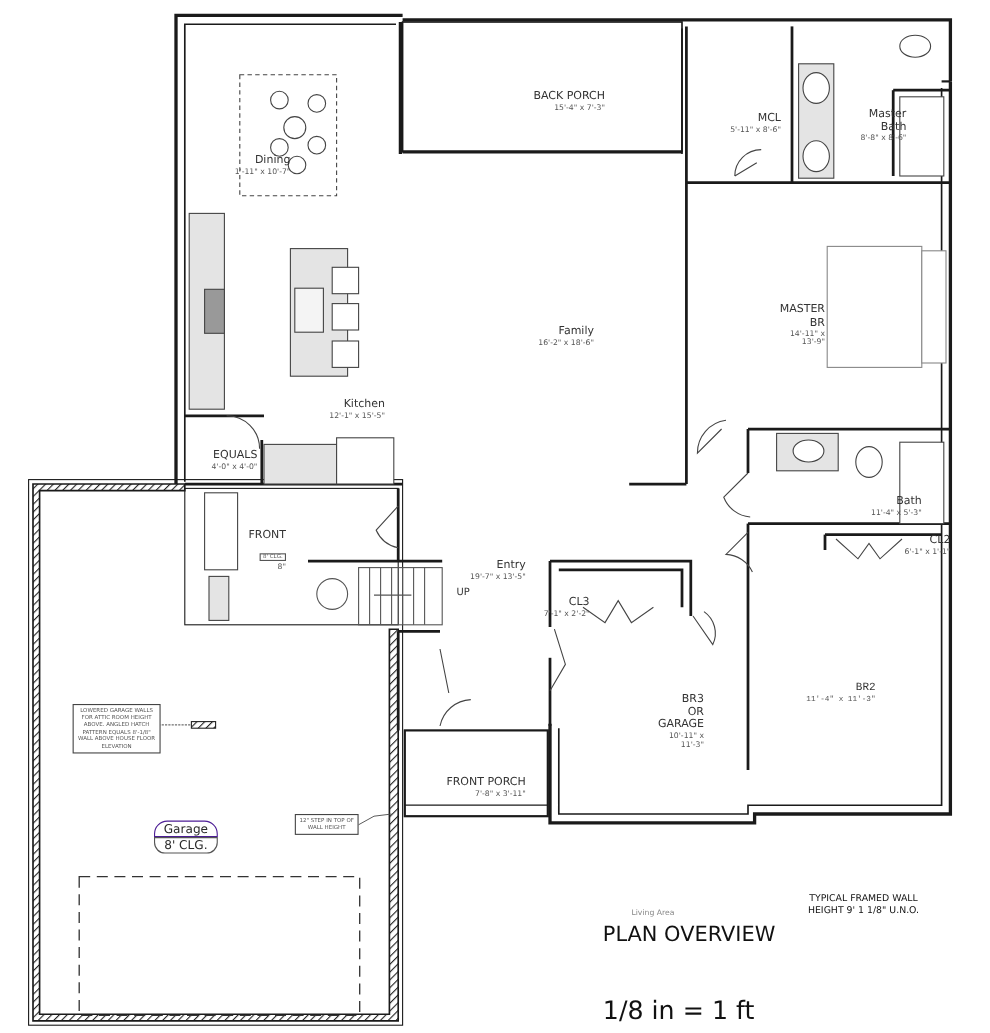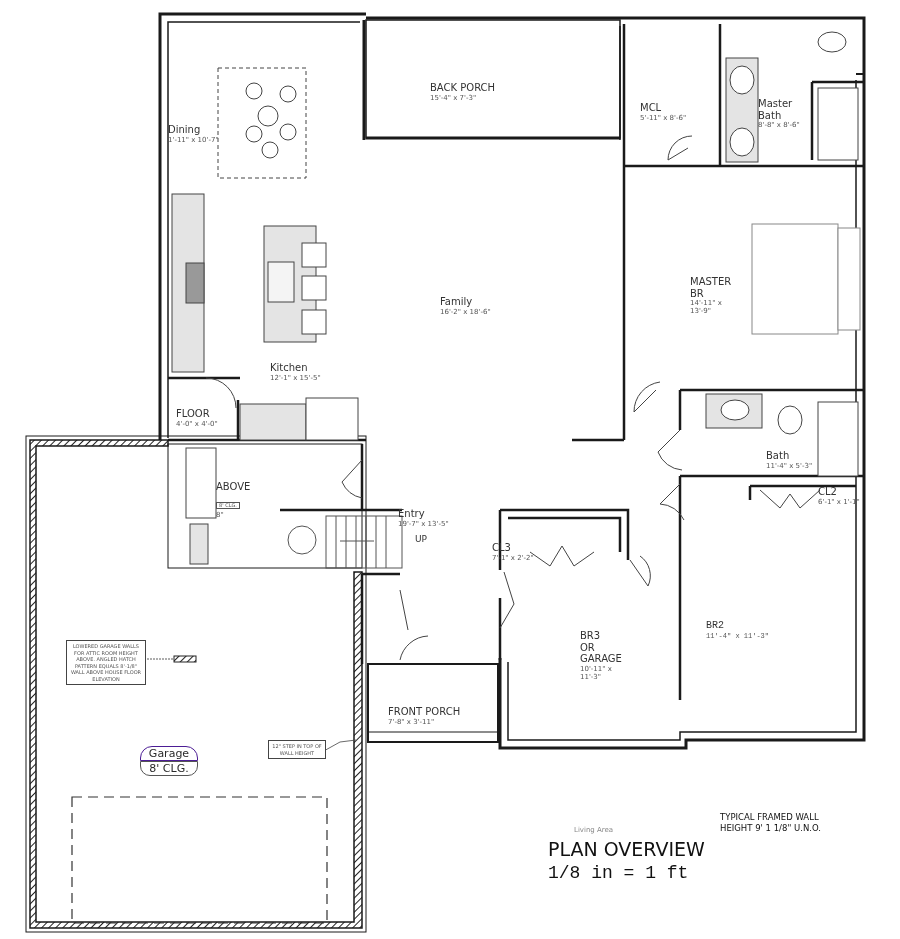--- a/index.html
+++ b/index.html
@@ -1,18 +1,18 @@
 <!DOCTYPE html>
 <html><head>
 <meta charset="utf-8">
 <style>
   html, body { margin: 0; padding: 0; background: #ffffff; }
   body { width: 900px; height: 939px; position: relative; overflow: hidden; font-family: "DejaVu Sans", sans-serif; color: #2a2a2a; }
   #plan { position: absolute; left: 0; top: 0; width: 900px; height: 939px; }
-  .lbl { position: absolute; text-align: left; color: #333; white-space: nowrap; line-height: 1.15; }
+  .lbl { position: absolute; text-align: right; color: #333; white-space: nowrap; line-height: 1.15; }
   .room-name { font-size: 10px; }
   .room-dim { font-size: 7px; color: #555; }
   .note-box { position: absolute; border: 1px solid #444; background: #fff; font-size: 5px; line-height: 1.3; text-align: center; color: #555; padding: 2px 3px; }
   .title { position: absolute; font-family: "DejaVu Sans", sans-serif; color: #111; }
   .cloud { position: absolute; font-size: 11px; text-align: center; }
 </style>
 </head>
 <body>
 
 <svg id="plan" viewBox="0 0 900 939" xmlns="http://www.w3.org/2000/svg">
@@ -150,21 +150,21 @@
 
   <g fill="none" stroke="#444" stroke-width="0.8">
     <path d="M322,752 L340,742 L356,740"></path>
   </g>
 </svg>
 
 <div class="lbl" style="left:430px;top:82px;width:120px;">
   <div class="room-name">BACK PORCH</div>
   <div class="room-dim">15'-4" x 7'-3"</div>
 </div>
-<div class="lbl" style="left:168px;top:124px;width:70px;">
+<div class="lbl" style="left:168px;top:140px;width:70px;padding-left:26px;">
   <div class="room-name">Dining</div>
   <div class="room-dim">1'-11" x 10'-7"</div>
 </div>
 <div class="lbl" style="left:640px;top:102px;width:70px;">
   <div class="room-name">MCL</div>
   <div class="room-dim">5'-11" x 8'-6"</div>
 </div>
 <div class="lbl" style="left:758px;top:98px;width:66px;">
   <div class="room-name">Master</div>
   <div class="room-name">Bath</div>
@@ -178,33 +178,33 @@
 </div>
 <div class="lbl" style="left:440px;top:296px;width:100px;">
   <div class="room-name">Family</div>
   <div class="room-dim">16'-2" x 18'-6"</div>
 </div>
 <div class="lbl" style="left:270px;top:362px;width:80px;">
   <div class="room-name">Kitchen</div>
   <div class="room-dim">12'-1" x 15'-5"</div>
 </div>
 <div class="lbl" style="left:176px;top:408px;width:58px;">
-  <div class="room-name">FLOOR</div>
+  <div class="room-name">EQUALS</div>
   <div class="room-dim">4'-0" x 4'-0"</div>
 </div>
 <div class="lbl" style="left:766px;top:450px;width:72px;">
   <div class="room-name">Bath</div>
   <div class="room-dim">11'-4" x 5'-3"</div>
 </div>
 <div class="lbl" style="left:818px;top:486px;width:46px;">
   <div class="room-name">CL2</div>
   <div class="room-dim">6'-1" x 1'-1"</div>
 </div>
 <div class="lbl" style="left:216px;top:481px;width:44px;">
-  <div class="room-name">ABOVE</div>
+  <div class="room-name">FRONT</div>
   <div class="room-dim" style="border:1px solid #555;font-size:5px;display:inline-block;padding:0 2px;">8' CLG.</div>
   <div class="room-dim">8"</div>
 </div>
 <div class="lbl" style="left:398px;top:508px;width:80px;">
   <div class="room-name">Entry</div>
   <div class="room-dim">19'-7" x 13'-5"</div>
 </div>
 <div class="lbl" style="left:492px;top:542px;width:44px;">
   <div class="room-name">CL3</div>
   <div class="room-dim">7'-1" x 2'-2"</div>
@@ -227,19 +227,19 @@
 <div class="cloud" style="left:140px;top:746px;width:58px;">
   <div style="border:1px solid #4c1d95;border-radius:12px 12px 0 0;padding:0 3px;">Garage</div>
   <div style="border:1px solid #555;border-radius:0 0 10px 10px;padding:0 3px;">8' CLG.</div>
 </div>
 
 <div class="lbl" style="left:375px;top:534px;font-size:9px;margin-left:40px;">UP</div>
 
 <div class="note-box" style="left:66px;top:640px;width:72px;white-space:normal;">LOWERED GARAGE WALLS FOR ATTIC ROOM HEIGHT ABOVE. ANGLED HATCH PATTERN EQUALS 8'-1/8" WALL ABOVE HOUSE FLOOR ELEVATION</div>
 <div class="note-box" style="left:268px;top:740px;width:50px;white-space:normal;">12" STEP IN TOP OF WALL HEIGHT</div>
 
-<div class="title" style="left:720px;top:812px;font-size:8.5px;width:130px;line-height:1.3;">
+<div class="title" style="left:720px;top:812px;font-size:8.5px;text-align:center;width:130px;line-height:1.3;">
   <div>TYPICAL FRAMED WALL</div>
   <div>HEIGHT 9' 1 1/8" U.N.O.</div>
 </div>
 <div class="title" style="left:574px;top:826px;font-size:7px;color:#888;">Living Area</div>
 <div class="title" style="left:548px;top:838px;font-size:19px;text-align:center;">PLAN OVERVIEW</div>
-<div class="title" style="left:548px;top:863px;font-size:18px;font-family:Liberation Mono, monospace;">1/8 in = 1 ft</div>
+<div class="title" style="left:548px;top:906px;font-size:23px;">1/8 in = 1 ft</div>
 
 </body></html>

